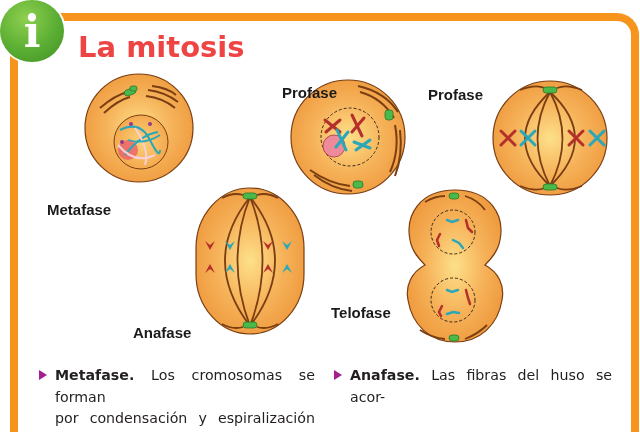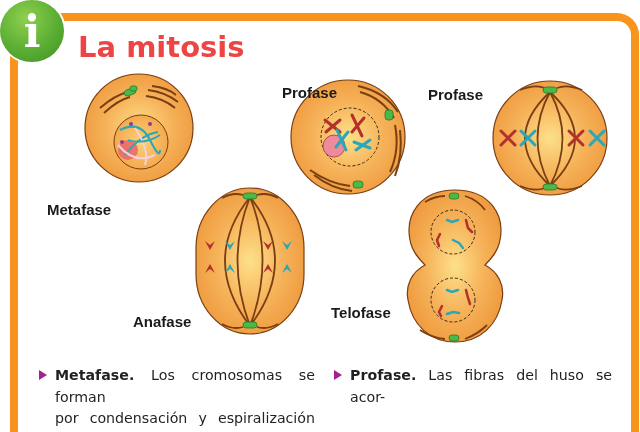--- a/index.html
+++ b/index.html
@@ -174,30 +174,30 @@
         <path d="M453 240 l6 3 l4 5"></path>
         <path d="M447 290 l5 2 l6 -2"></path>
         <path d="M447 314 l6 -2 l6 1"></path>
       </g>
   </g>
 </svg>
 
 <div class="label" style="left:47px; top:201px;">Metafase</div>
 <div class="label" style="left:242px; top:84px;margin-left:40px;">Profase</div>
 <div class="label" style="left:428px; top:86px;">Profase</div>
-<div class="label" style="left:133px; top:313px;">Anafase</div>
+<div class="label" style="left:133px; top:324px;">Anafase</div>
 <div class="label" style="left:331px; top:304px;">Telofase</div>
 
 <div class="para" style="left:55px; top:365px; width:260px;">
   <span class="bullet"></span>
   <b>Metafase.</b>
   <span>Los cromosomas se forman</span><br>
   <span>por condensación y espiralización de</span><br>
   
 </div>
 
 <div class="para" style="left:350px; top:365px; width:262px;">
   <span class="bullet"></span>
-  <b>Profase.</b>
+  <b>Anafase.</b>
   <span>Las fibras del huso se acor-</span><br>
   <br>
   <span>centrómero y de las cromátidas her-</span>
 </div>
 
 </body></html>

